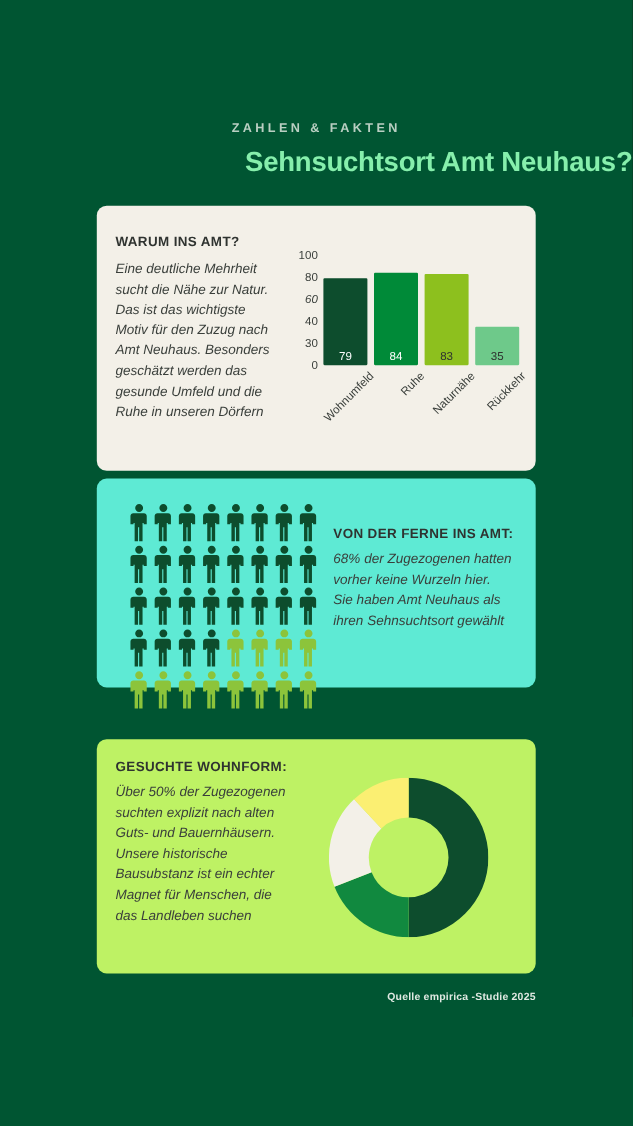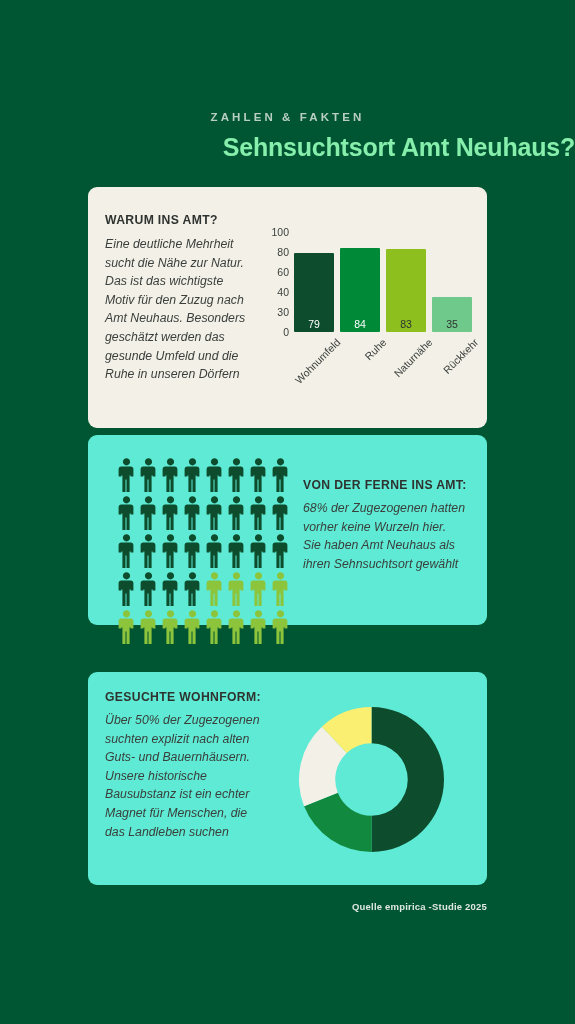--- a/index.html
+++ b/index.html
@@ -55,21 +55,21 @@
   }
   #card-origin {
     top: 435px;
     height: 190px;
     background: #5eead4;
     padding-left: 40px;
   }
   #card-housing {
     top: 672px;
     height: 213px;
-    background: #5eead4;
+    background: #bef264;
   }
 
   .card-title {
     position: absolute;
     font-weight: 700;
     color: #2f3330;
     font-size: 12.2px;
     letter-spacing: 0.35px;
   }
   .card-body {
@@ -191,21 +191,21 @@
 
   <div class="card" id="card-reasons">
     <div class="card-title" id="reasons-title">WARUM INS AMT?</div>
     <div class="card-body" id="reasons-body">Eine deutliche Mehrheit sucht die Nähe zur Natur. Das ist das wichtigste Motiv für den Zuzug nach Amt Neuhaus. Besonders geschätzt werden das gesunde Umfeld und die Ruhe in unseren Dörfern</div>
 
     <div id="bar-chart">
       <div class="axis-labels" id="bar-y-axis">
           <div class="axis-tick" style="top: 100px;">0</div>
           <div class="axis-tick" style="top: 80px;">30</div>
           <div class="axis-tick" style="top: 60px;">40</div>
-          <div class="axis-tick" style="top: 40px;">60</div>
+          <div class="axis-tick" style="top: 40px; font-style: italic;">60</div>
           <div class="axis-tick" style="top: 20px;">80</div>
           <div class="axis-tick" style="top: 0px;">100</div>
         </div>
       <div class="plot" id="bar-plot">
           <div class="tick-label" style="left: -30px; width: 70px;">Wohnumfeld</div>
           <div class="bar-slot" style="left: 0px; height: 100px;">
             <div class="bar" style="height: 79px; background: rgb(13, 77, 45);"></div>
             <div class="bar-value" style="color: rgb(255, 255, 255);">79</div>
           </div>
           <div class="tick-label" style="left: 16px; width: 70px;">Ruhe</div>

